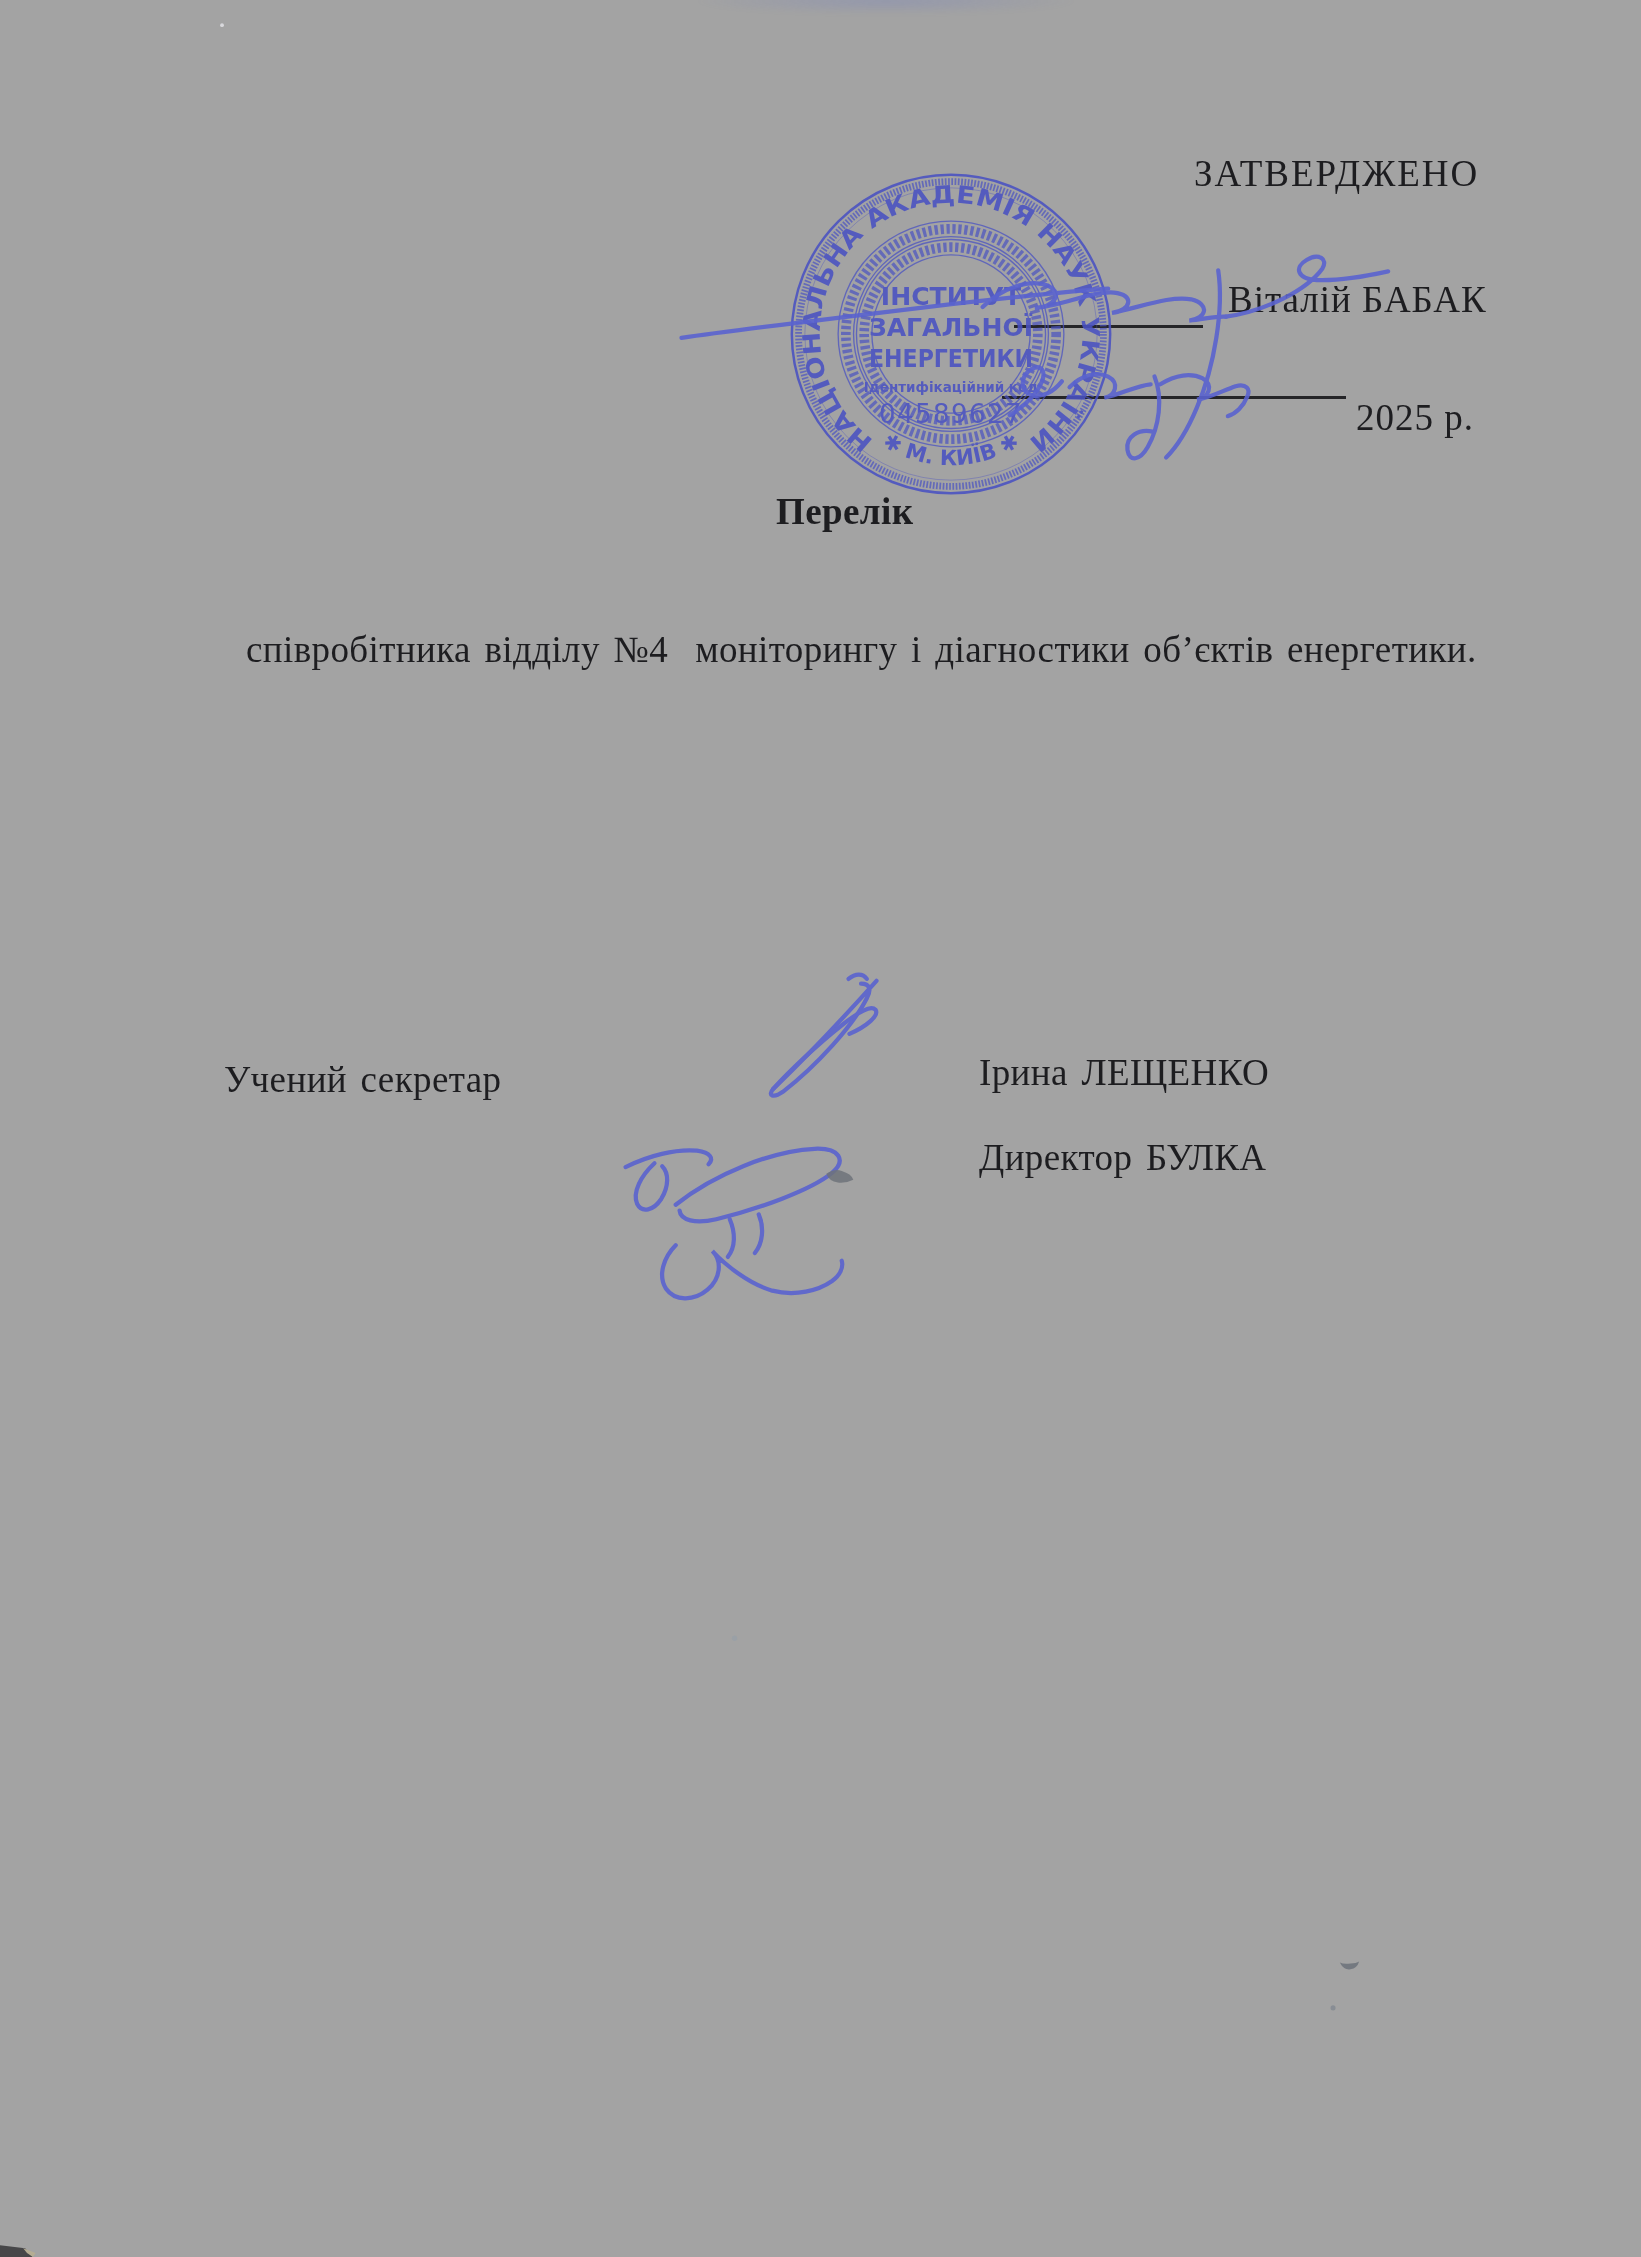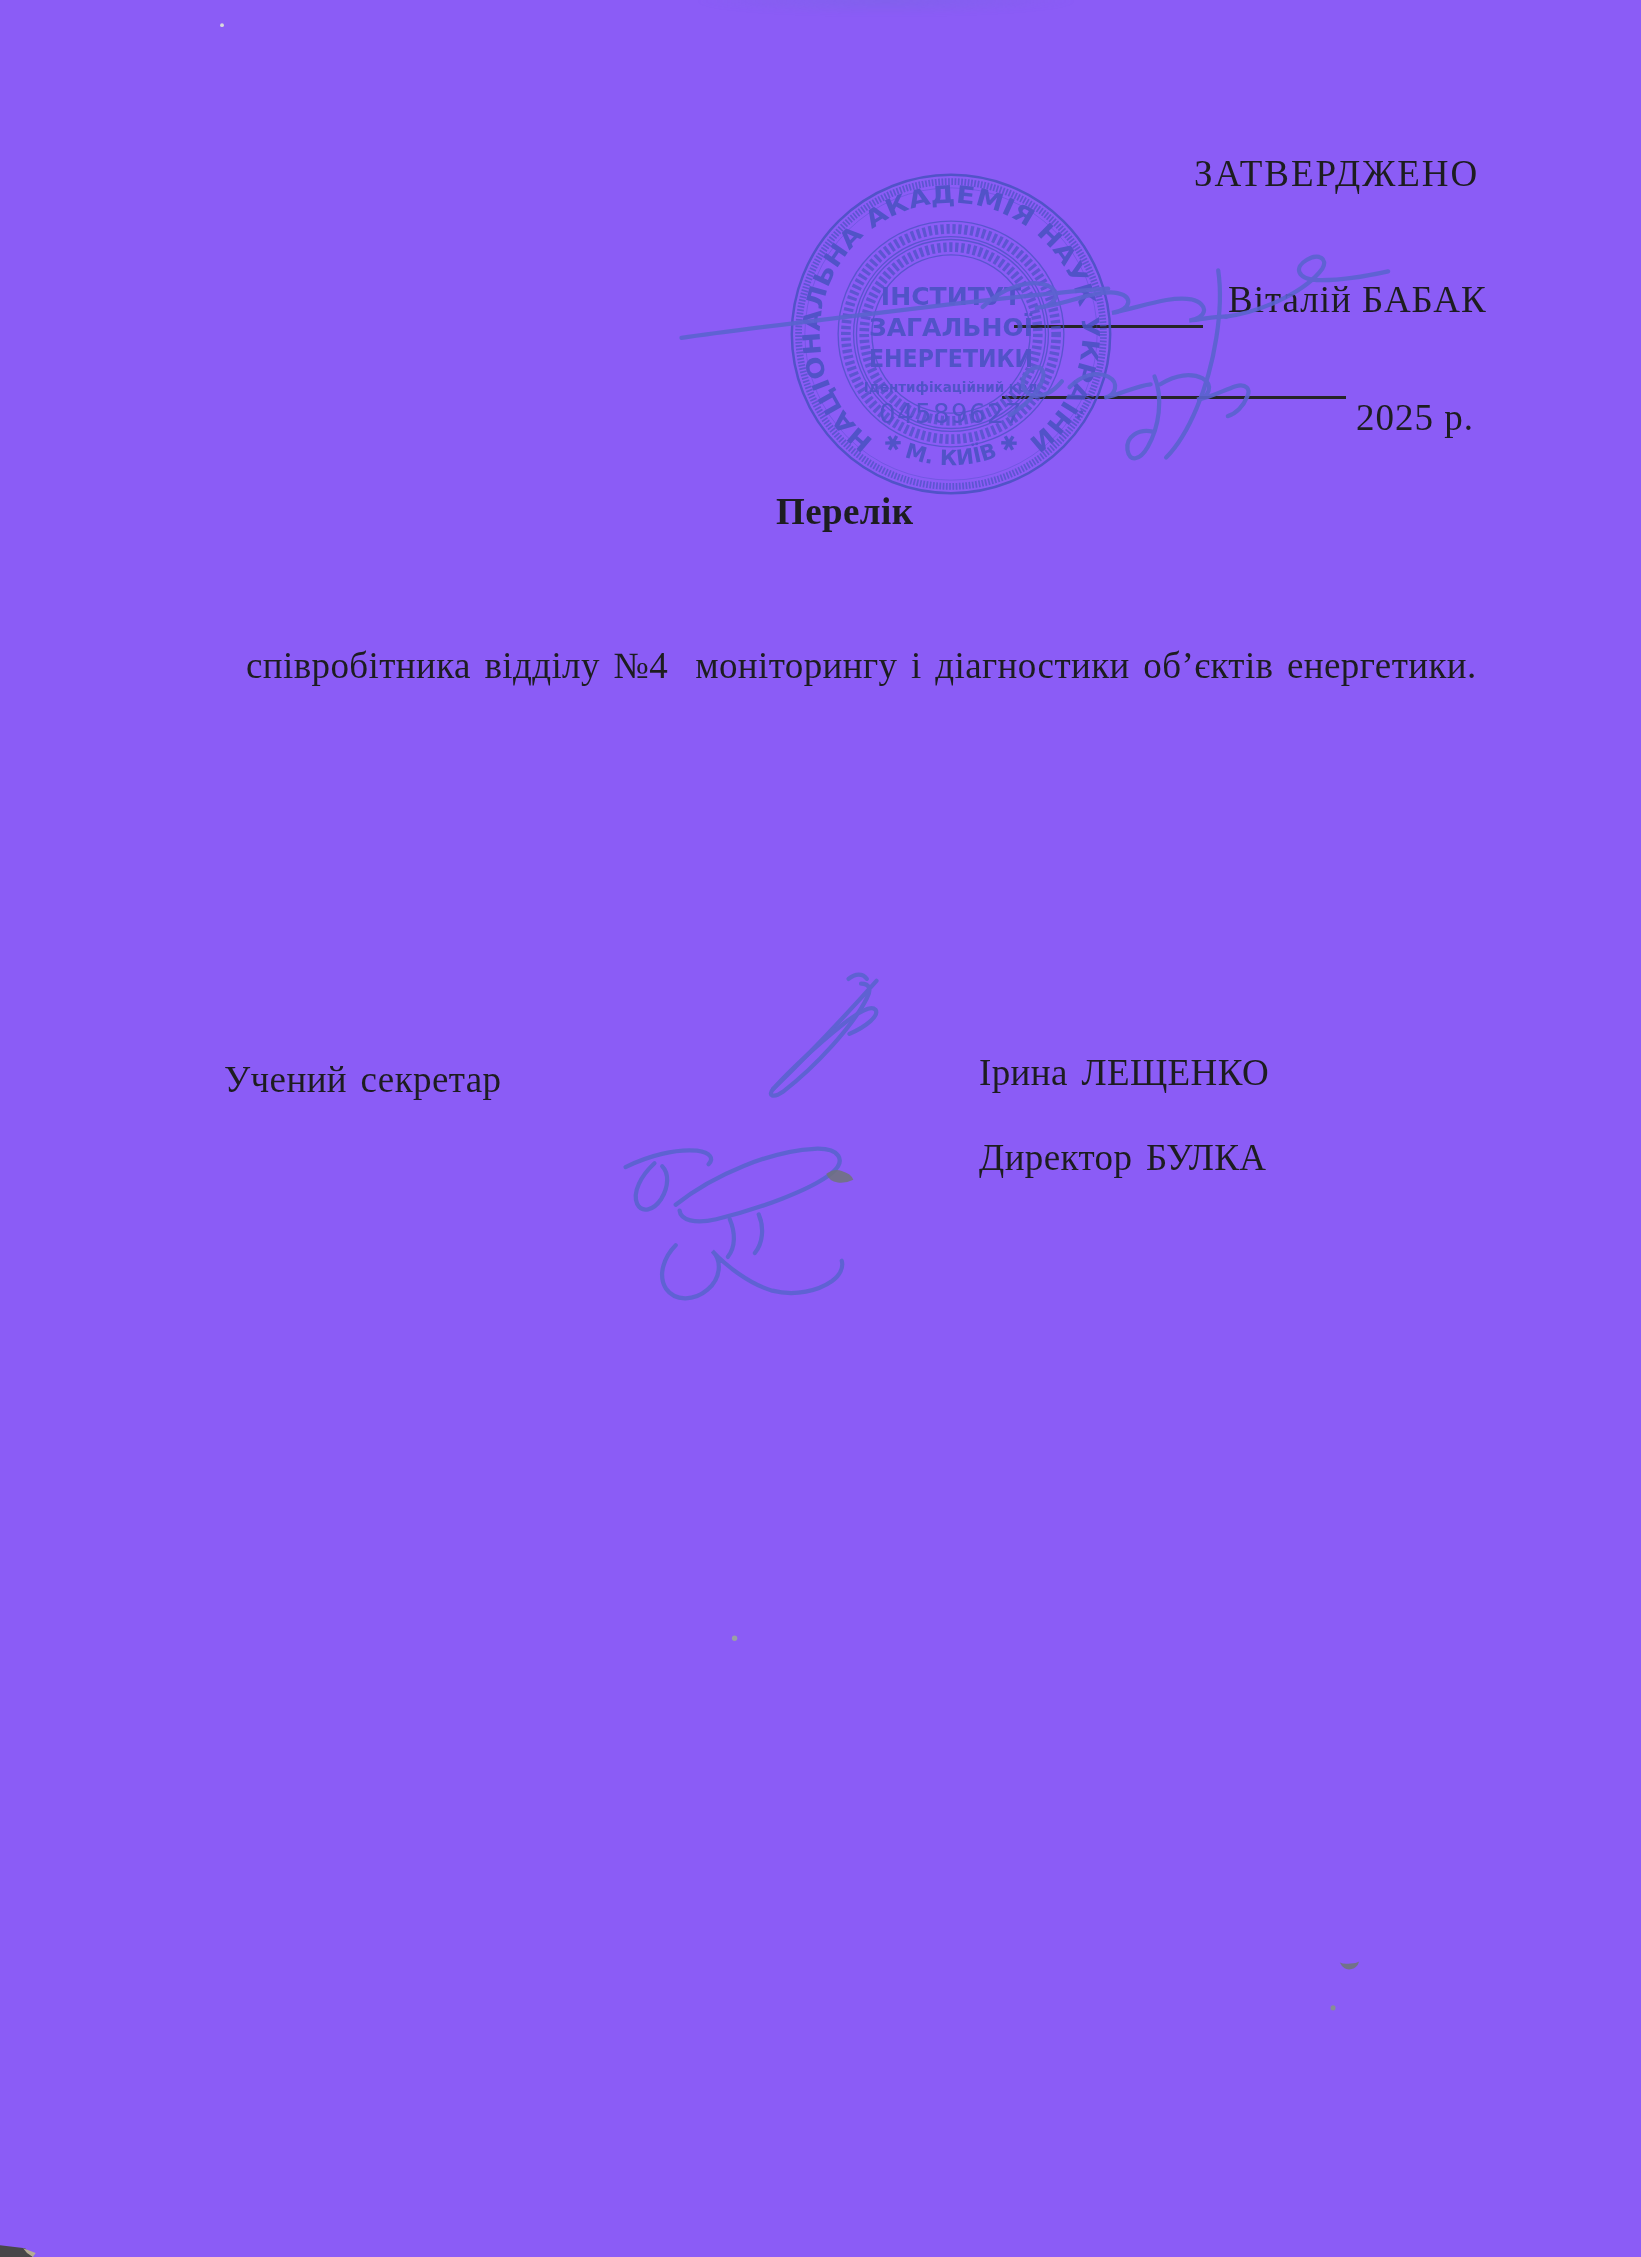--- a/index.html
+++ b/index.html
@@ -1,19 +1,19 @@
 <!DOCTYPE html>
 <html><head>
 <meta charset="utf-8">
 <style>
   html,body{margin:0;padding:0;background:#e8e8ea;}
   .page{
     position:relative;
     width:1641px;height:2257px;
-    background:#8b5cf6;
+    background:#a3a3a3;
     overflow:hidden;
     font-family:"Liberation Serif", serif;
     color:#1d1d20;
     text-align:right;
   }
   .abs{position:absolute;white-space:pre;}
   .hdr{font-size:37px;letter-spacing:1px;}
   .body-text{font-size:37px;letter-spacing:0.4px;word-spacing:3.9px;}
   .rule{position:absolute;background:#252528;height:2.9px;z-index:1;}
   .stamp-wrap{position:absolute;left:787px;top:170px;width:328px;height:328px;z-index:2;opacity:.88;}
@@ -113,21 +113,21 @@
     </g>
 
     <g>
       <path d="M 0 2326 L 26 2329 L 34 2338 L 0 2338 Z" fill="#474749"></path>
       <path d="M 24 2329 L 37 2334 L 34 2338 L 28 2334 Z" fill="#b5ad93"></path>
     </g>
   </svg>
 
   <div class="abs body-text" style="left:776px;top:490px;font-weight:bold;">Перелік</div>
 
-  <div class="abs body-text" style="left:246px;top:644px;">співробітника відділу №4  моніторингу і діагностики об’єктів енергетики.</div>
+  <div class="abs body-text" style="left:246px;top:628px;">співробітника відділу №4  моніторингу і діагностики об’єктів енергетики.</div>
 
 
   <div class="abs body-text" style="left:224px;top:1058px;">Учений секретар</div>
   <div class="abs body-text" style="left:979px;top:1051px;">Ірина ЛЕЩЕНКО</div>
   <div class="abs body-text" style="left:979px;top:1136px;">Директор БУЛКА</div>
 
 </div>
 
 
 </body></html>

